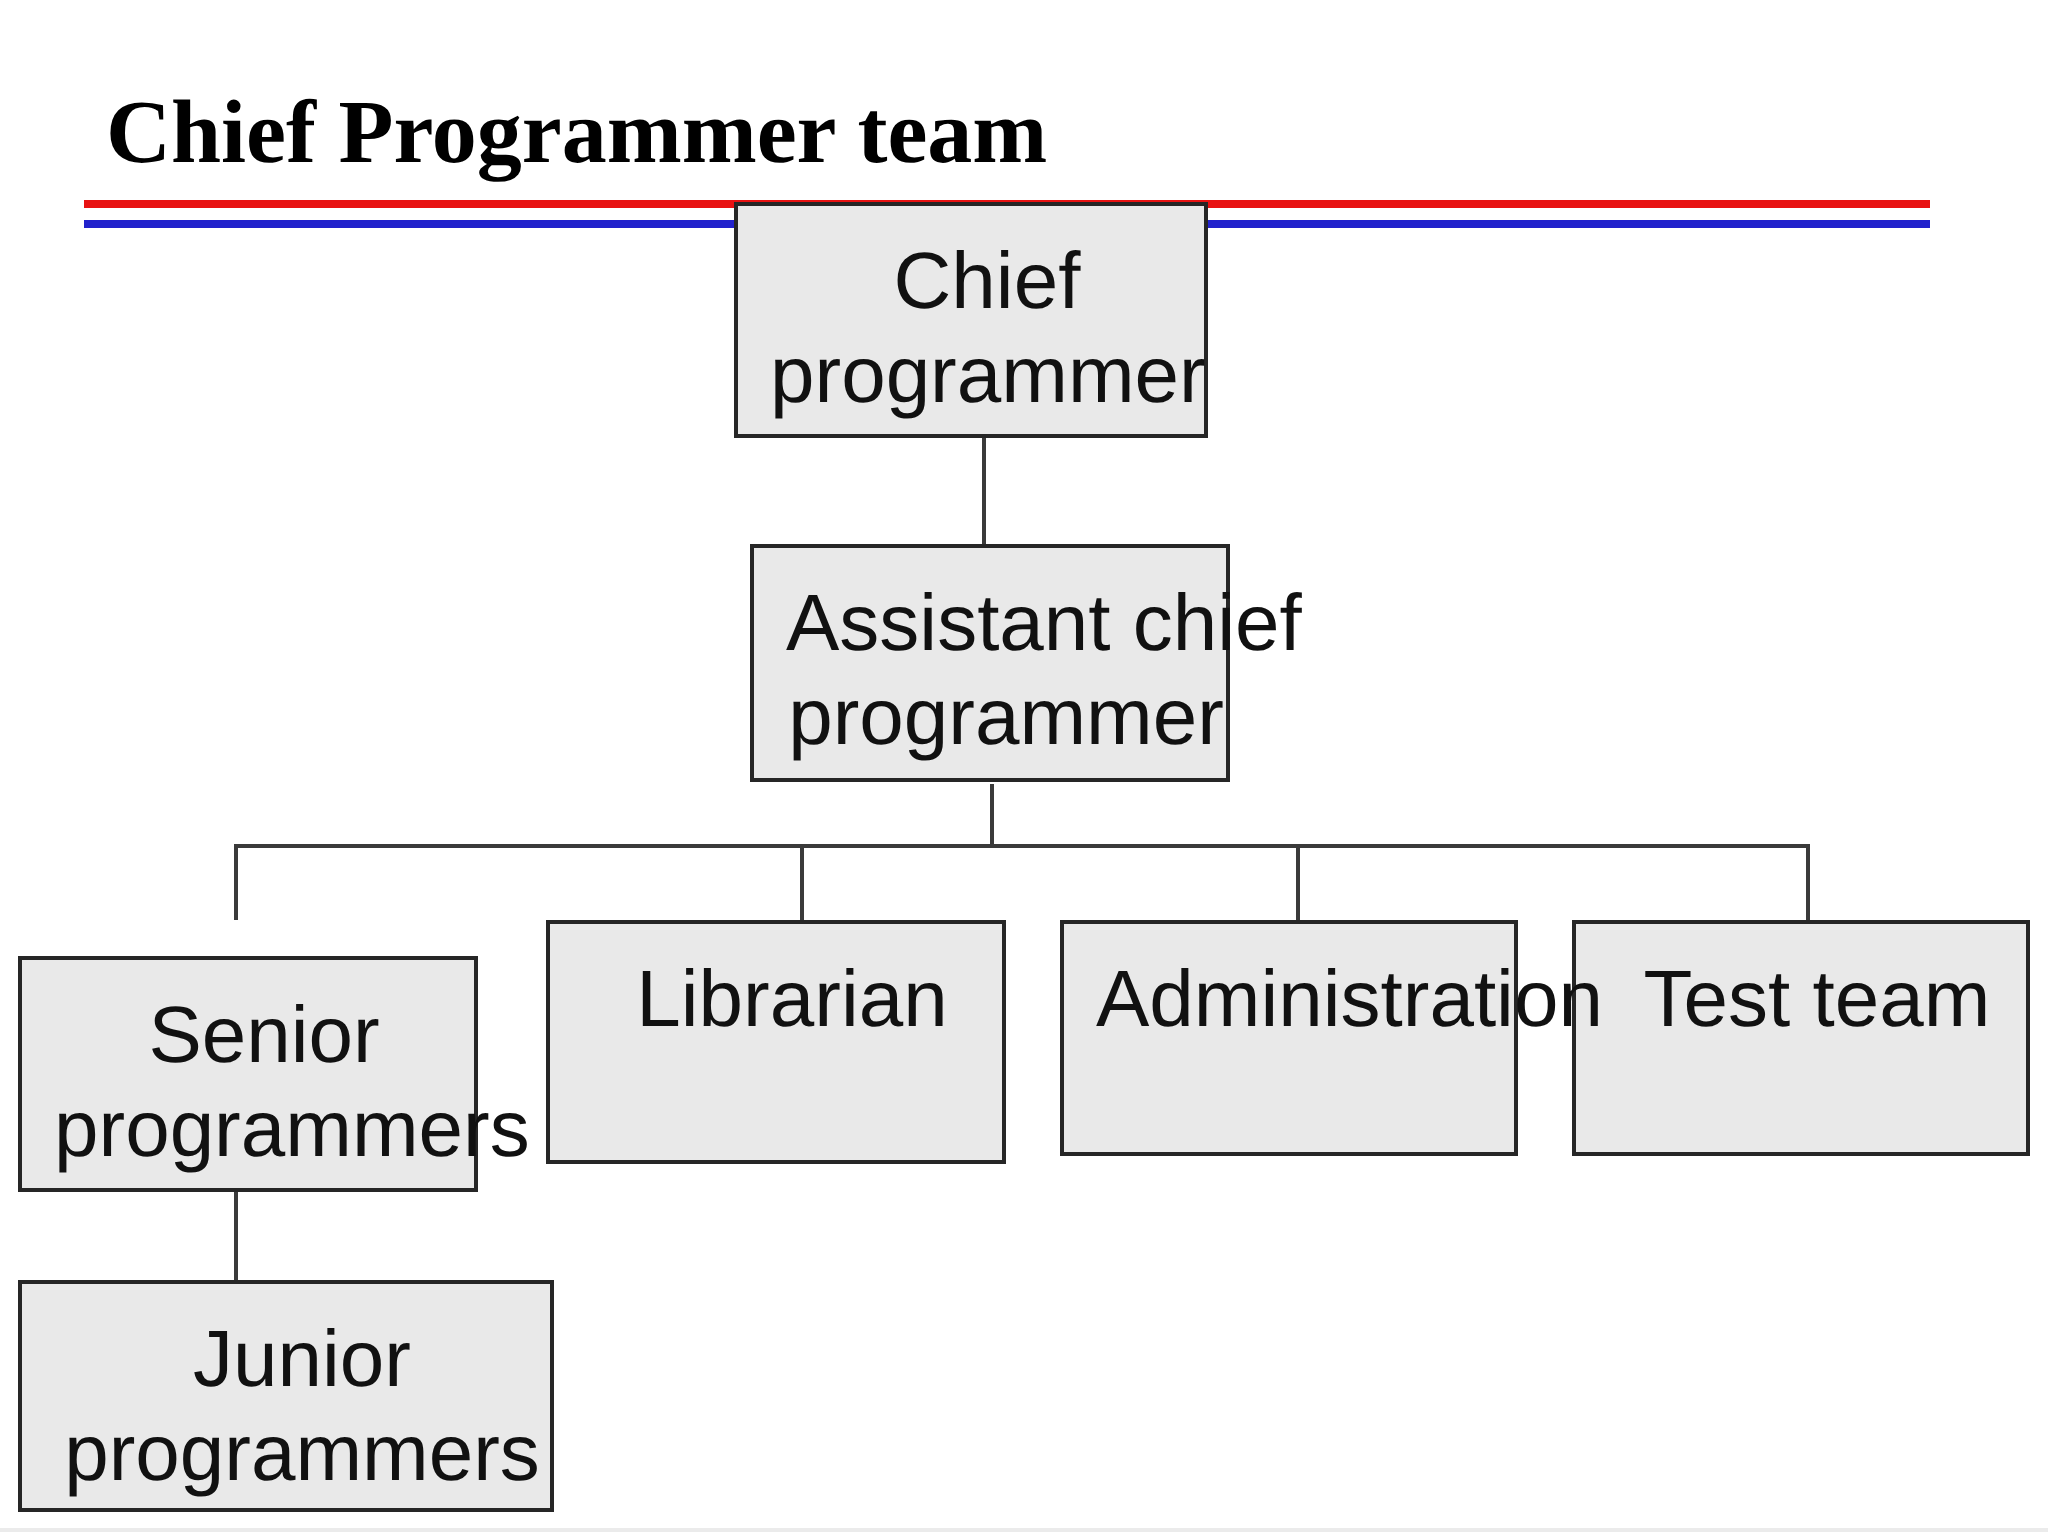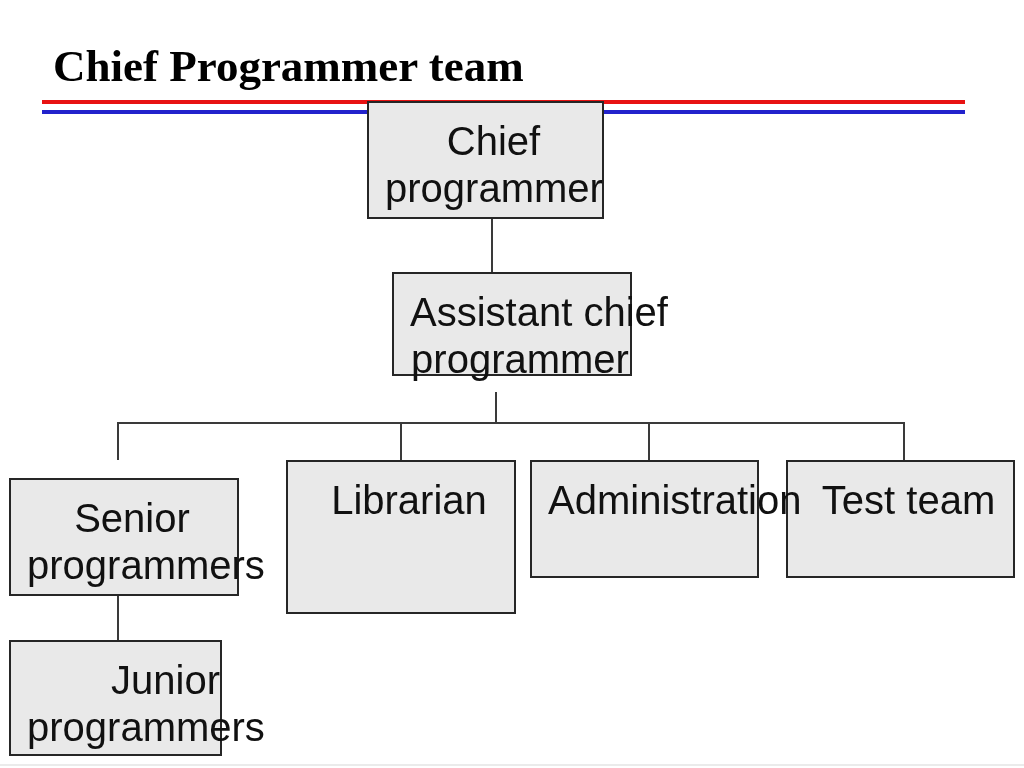--- a/index.html
+++ b/index.html
@@ -67,53 +67,53 @@
   <div class="edge" style="left:903px; top:422px; width:2px; height:38px;"></div>
   <div class="edge" style="left:117px; top:578px; width:2px; height:62px;"></div>
 
   <div class="node" style="left:367px; top:101px; width:237px; height:118px;">
     <div class="node-label">
       <span class="node-line">Chief</span>
       <span class="node-line">programmer</span>
     </div>
   </div>
 
-  <div class="node" style="left:392px; top:272px; width:240px; height:104px;">
+  <div class="node" style="left:375px; top:272px; width:240px; height:119px;">
     <div class="node-label">
       <span class="node-line">Assistant chief</span>
       <span class="node-line">programmer</span>
     </div>
   </div>
 
   <div class="node" style="left:9px; top:478px; width:230px; height:118px;">
     <div class="node-label">
       <span class="node-line">Senior</span>
       <span class="node-line">programmers</span>
     </div>
   </div>
 
-  <div class="node" style="left:273px; top:460px; width:230px; height:154px;margin-left:13px;">
+  <div class="node" style="left:273px; top:460px; width:230px; height:122px;">
     <div class="node-label">
       <span class="node-line">Librarian</span>
     </div>
   </div>
 
   <div class="node" style="left:786px; top:460px; width:229px; height:118px;">
     <div class="node-label">
       <span class="node-line">Test team</span>
     </div>
   </div>
 
   <div class="node" style="left:530px; top:460px; width:229px; height:118px;">
     <div class="node-label">
       <span class="node-line">Administration</span>
     </div>
   </div>
 
-  <div class="node" style="left:9px; top:640px; width:213px; height:116px;text-align:right;">
+  <div class="node" style="left:9px; top:640px; width:268px; height:116px;">
     <div class="node-label">
       <span class="node-line">Junior</span>
       <span class="node-line">programmers</span>
     </div>
   </div>
 
   <div class="footer-line"></div>
 </div>
 
 </body></html>

